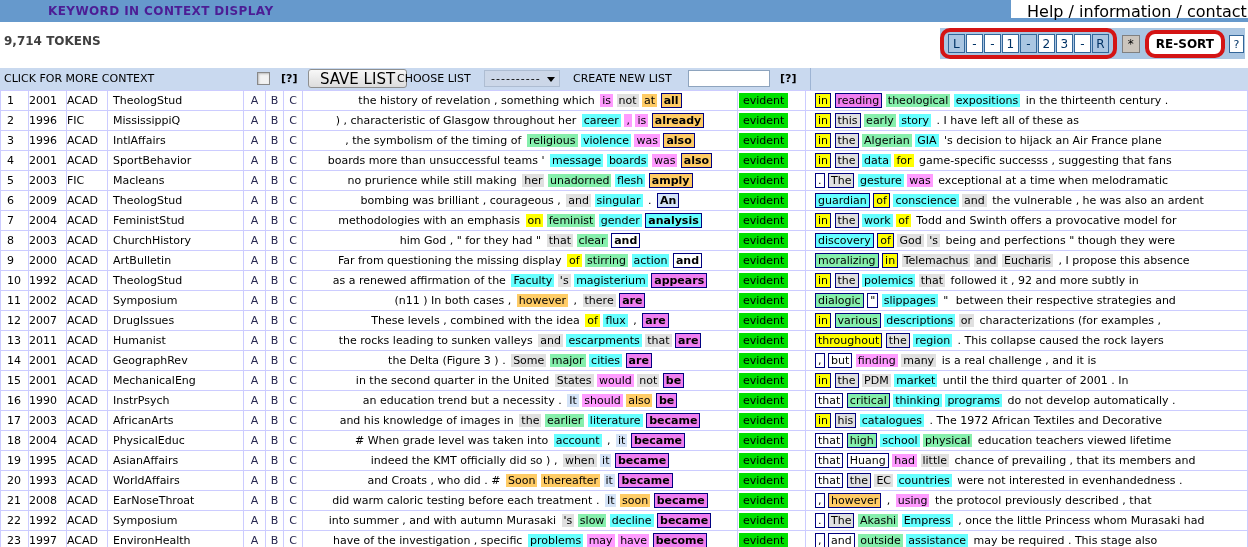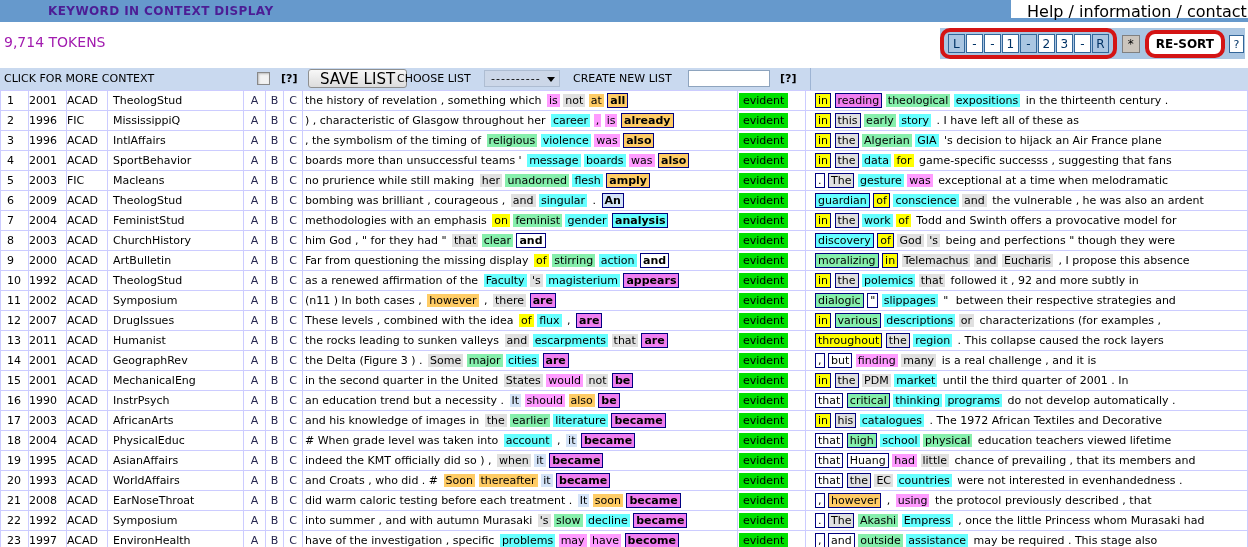--- a/index.html
+++ b/index.html
@@ -1,21 +1,21 @@
 <!DOCTYPE html>
 <html><head>
 <meta charset="utf-8">
 <style>
 *{margin:0;padding:0;box-sizing:border-box}
 body{width:1248px;height:547px;overflow:hidden;background:#fff;font-family:"DejaVu Sans",sans-serif;position:relative}
 .bar{height:22px;background:#6699cc;position:relative}
 .bar .title{position:absolute;left:48px;top:4px;color:#4c1d95;font-weight:bold;font-size:12px;letter-spacing:.4px}
 .helpbox{position:absolute;right:0;top:0;width:237px;height:18px;background:#fff;color:#000;font-size:16px;padding:2px 0 0 16px}
 .row2{height:46px;position:relative}
-.tokens{position:absolute;left:4px;top:12px;font-size:14px;font-weight:normal;color:#a21caf}
+.tokens{position:absolute;left:4px;top:12px;font-size:12px;font-weight:bold;color:#404040}
 .pag{position:absolute;top:6px;right:3px;display:flex;align-items:center;background:#aac6e2}
 .oval{border:4px solid #d41414;border-radius:10px}
 .pgroup{display:flex;gap:1px;padding:2px 4px;align-items:center;background:#aac6e2}
 .pcell{flex:none;width:17px;height:19px;border:1px solid #336699;background:#fff;color:#003366;text-align:center;line-height:18px;font-size:12px}
 .pcell.on{background:#aac6e2}
 .star{width:18px;height:18px;border:1px solid #808080;background:#cbc5bd;color:#000;text-align:center;line-height:16px;font-size:12px;margin:0 5px}
 .resort{background:#fff;padding:1px 7px;font-weight:bold;font-size:12px;line-height:18px;color:#000;margin-right:4px}
 .qm{width:15px;height:18px;border:1px solid #336699;background:#fff;color:#003366;text-align:center;line-height:17px;font-size:11px;margin-right:1px}
 .toolbar{height:22px;background:#c9d9ef;position:relative;font-size:11px;color:#000}
 .toolbar .it{position:absolute;top:4px}
@@ -25,21 +25,21 @@
 .sel{position:absolute;left:484px;top:2px;width:76px;height:17px;background:#ccd7e8;border:1px solid #aebdd2;font-size:11px;line-height:15px;padding-left:6px;letter-spacing:1px}
 .sel .arr{position:absolute;right:4px;top:6px;width:0;height:0;border-left:4px solid transparent;border-right:4px solid transparent;border-top:5px solid #000}
 .inp{position:absolute;left:688px;top:2px;width:82px;height:17px;background:#fff;border:1px solid #8ea4be}
 .tdiv{position:absolute;left:810px;top:0;width:1px;height:22px;background:#9db4d4}
 table{border-collapse:collapse;width:1248px;table-layout:fixed;font-size:11px}
 td{height:20px;border:1px solid #ccccff;padding:0;white-space:nowrap;overflow:hidden;color:#000}
 td.c-num{padding-left:6px}
 td.c-year,td.c-gen{padding-left:0}
 td.c-src{padding-left:5px}
 td.c-abc{text-align:center;color:#26264f}
-td.c-left{text-align:left;padding-right:2px}
+td.c-left{text-align:center;padding-right:2px}
 td.c-kw{padding-left:1px}
 td.c-right{padding-left:9px}
 .kw{background:#00e000;padding:1px 4px}
 .tk{padding:0 2px}
 .p-prep{background:#ffff00}
 .p-noun{background:#66ffff}
 .p-adj{background:#86efac}
 .p-verb{background:#ff9bff}
 .p-adv{background:#ffcc66}
 .p-det{background:#e0e0e0}

